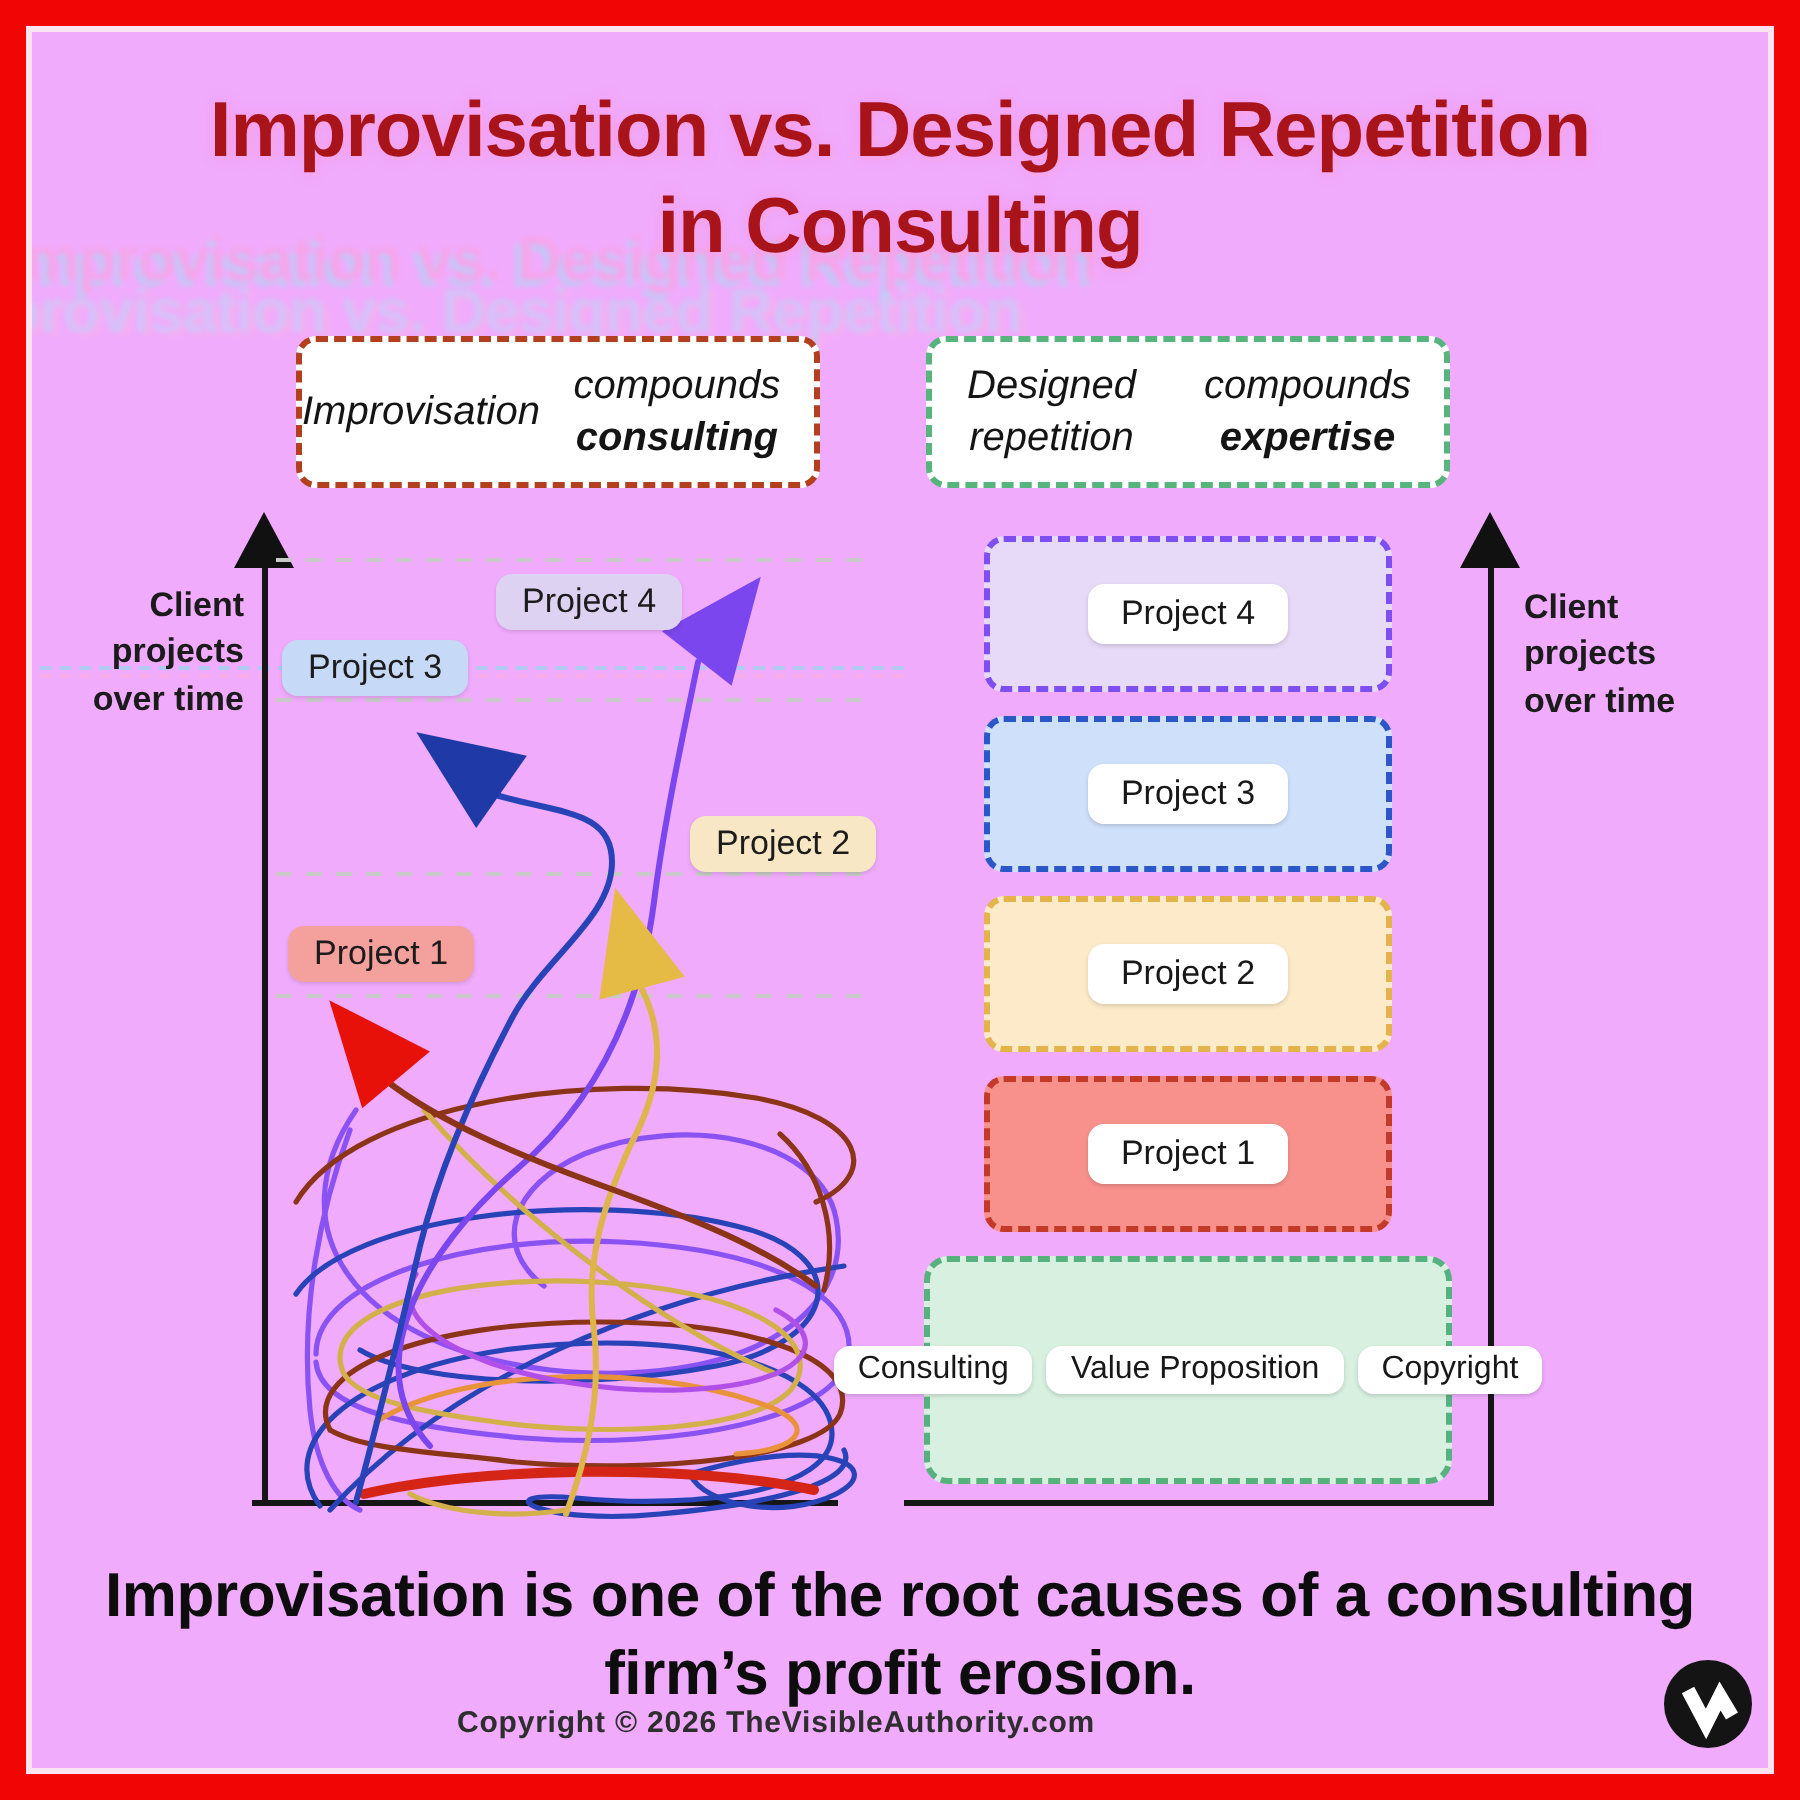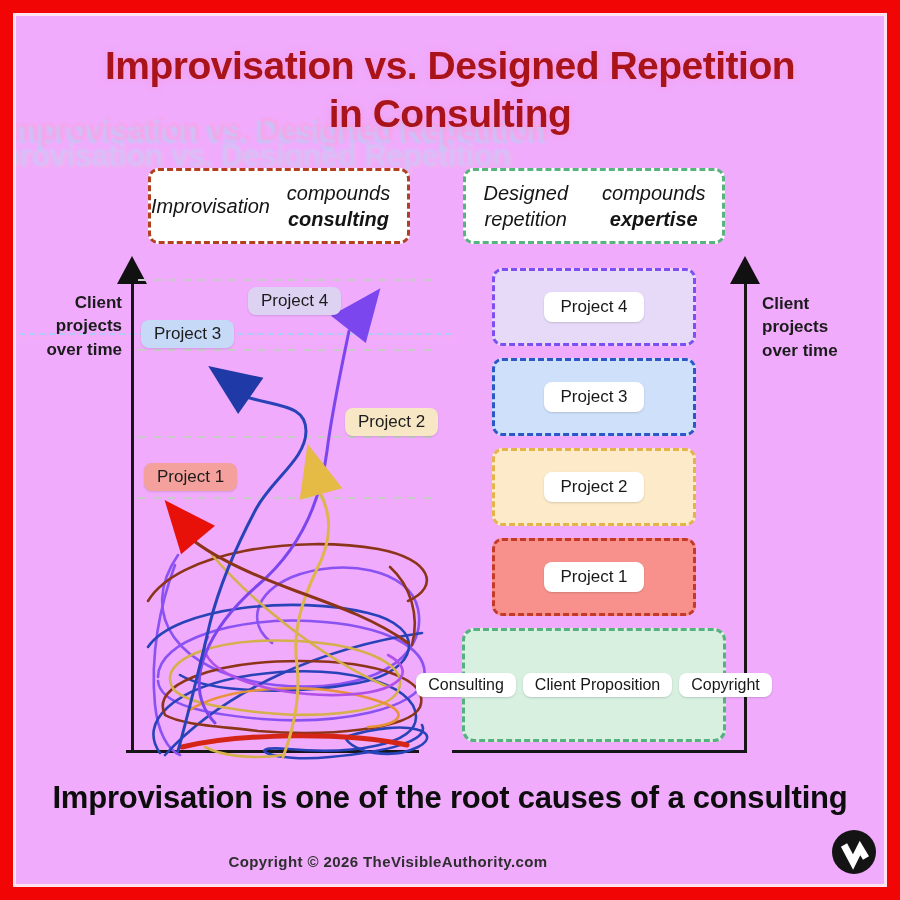--- a/index.html
+++ b/index.html
@@ -199,26 +199,27 @@
     <span class="rbox-label">Project 3</span>
   </div>
   <div class="rbox p2">
     <span class="rbox-label">Project 2</span>
   </div>
   <div class="rbox p1">
     <span class="rbox-label">Project 1</span>
   </div>
   <div class="foundation">
     <span class="fnd-label">Consulting</span>
-    <span class="fnd-label">Client Proposition</span>
+    <span class="fnd-label">Value Proposition</span>
     <span class="fnd-label">Copyright</span>
   </div>
 
   <div class="statement">
     <div>Improvisation is one of the root causes of a consulting</div>
+    <div>firm’s profit erosion.</div>
   </div>
   <div class="copyright">Copyright © 2026 TheVisibleAuthority.com</div>
 
   <div class="logo">
     <svg viewBox="0 0 46 46" width="46" height="46">
       <circle cx="23" cy="23" r="22" fill="#141414"></circle>
       <path d="M 13 16 L 22 33 L 29 19 L 35 29" fill="none" stroke="#ffffff" stroke-width="7" stroke-linecap="butt" stroke-linejoin="miter"></path>
     </svg>
   </div>
 </div>

